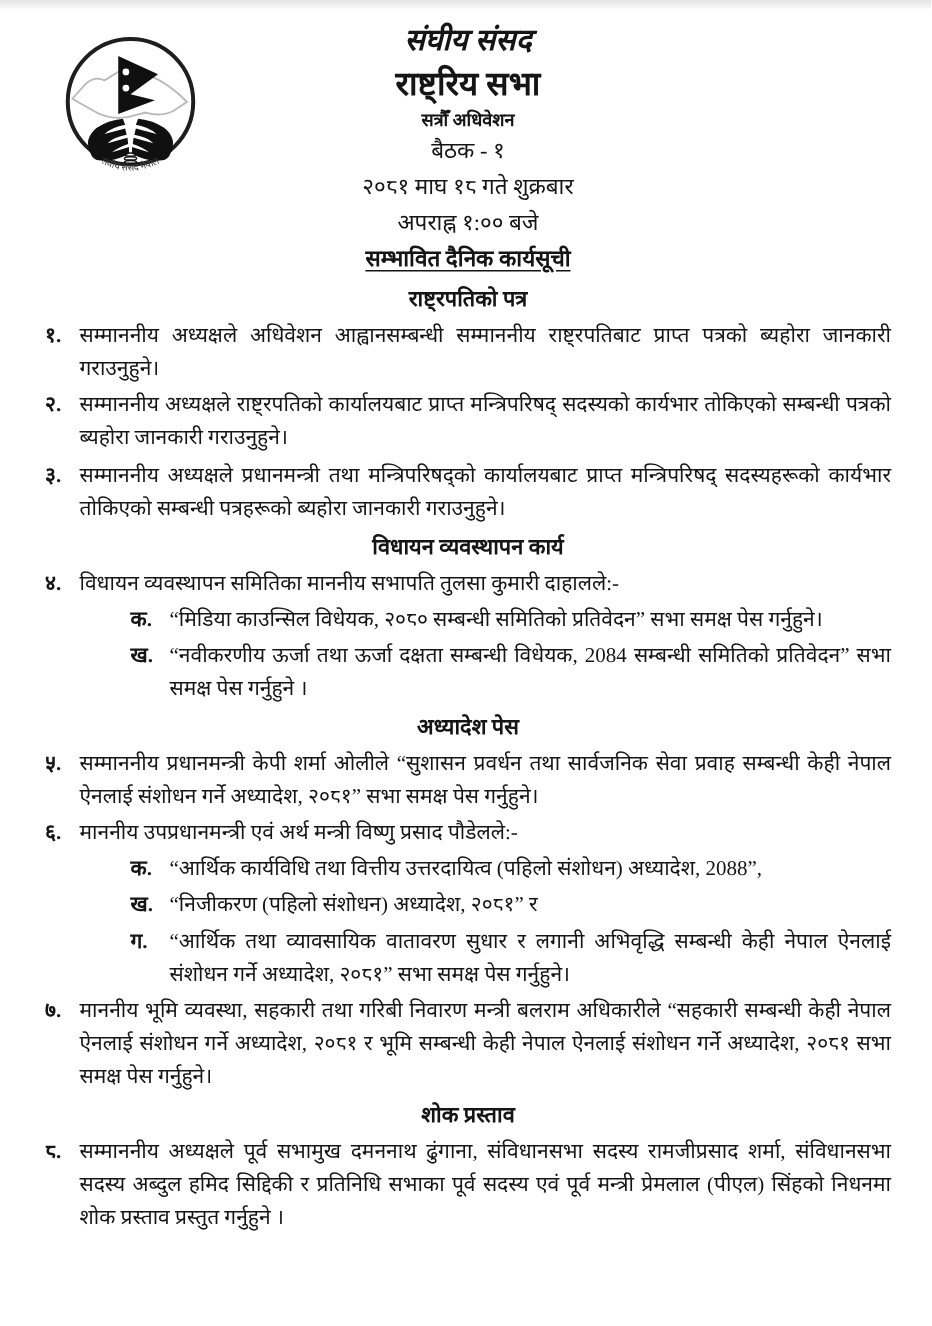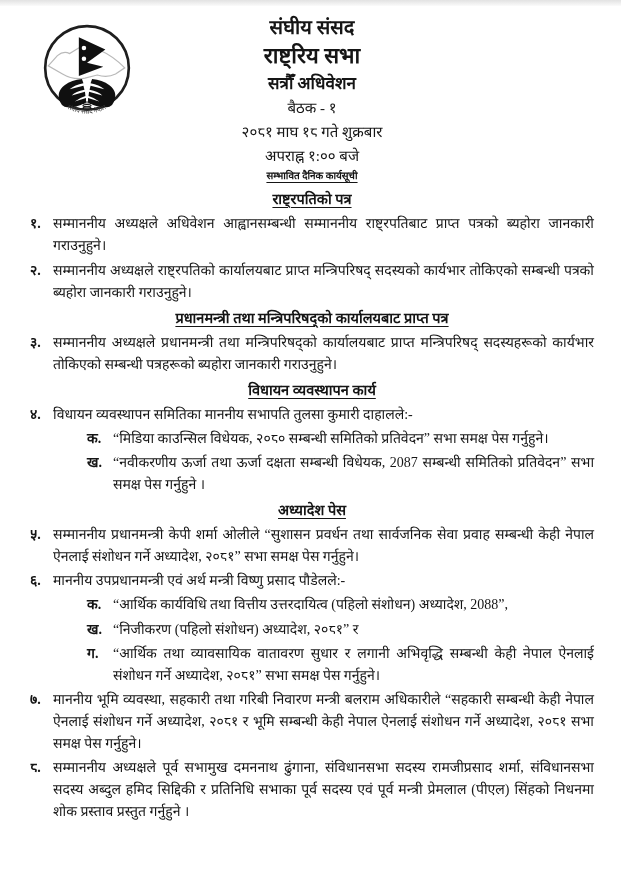--- a/index.html
+++ b/index.html
@@ -8,29 +8,29 @@
     background:#ffffff; color:#151515;
     font-family:"Liberation Serif","DejaVu Serif",serif;
     font-size:14px; line-height:1.58;
     -webkit-font-smoothing:antialiased;
   }
   .top-edge { position:absolute; top:0; left:0; right:0; height:6px;
     background:linear-gradient(#e2e2e2,#fbfbfb); }
   .page { padding:14px 27px 0 30px; position:relative; }
   .emblem { position:absolute; left:36px; top:20px; width:102px; height:108px; }
   .header { text-align:center; }
-  .hl1 { font-size:20px; font-weight:bold; line-height:1.35; }
+  .hl1 { font-size:20px; font-weight:bold; line-height:1.35;font-style:italic; }
   .hl2 { font-size:22px; font-weight:bold; line-height:1.4; }
-  .hl3 { font-size:17px; font-weight:bold; line-height:1.45; }
+  .hl3 { font-size:12px; font-weight:bold; line-height:1.45; }
   .hl4,.hl5,.hl6 { font-size:15px; font-weight:normal; line-height:1.6; }
-  .hl7 { font-size:10px; font-weight:bold; line-height:1.6;
+  .hl7 { font-size:15px; font-weight:bold; line-height:1.6;
     text-decoration:underline; text-underline-offset:3px; }
   .agenda { margin-top:4px; }
   .section-heading { text-align:center; font-weight:bold; font-size:14.5px;
-    text-decoration:underline; text-underline-offset:3px; margin:3px 0 2px; }
+    text-underline-offset:3px; margin:3px 0 2px; }
   .item { display:flex; margin:1px 0 2px; }
   .num { flex:none; width:23px; font-weight:bold; }
   .txt { flex:1; text-align:justify; }
   .txt b { font-weight:normal; }
   .subitem { display:flex; margin:0 0 2px 57px; }
   .letter { flex:none; width:26px; font-weight:bold; }
 </style>
 </head>
 <body>
 
@@ -74,37 +74,36 @@
   <div class="agenda">
       <div class="section-heading">राष्ट्रपतिको पत्र</div>
       <div class="item">
         <span class="num">१.</span>
         <span class="txt"><span>सम्माननीय अध्यक्षले अधिवेशन आह्वानसम्बन्धी सम्माननीय राष्ट्रपतिबाट प्राप्त पत्रको ब्यहोरा जानकारी गराउनुहुने।</span></span>
       </div>
       <div class="item">
         <span class="num">२.</span>
         <span class="txt"><span>सम्माननीय अध्यक्षले राष्ट्रपतिको कार्यालयबाट प्राप्त मन्त्रिपरिषद् सदस्यको कार्यभार तोकिएको सम्बन्धी पत्रको ब्यहोरा जानकारी गराउनुहुने।</span></span>
       </div>
-      <div class="section-heading">प्रधानमन्त्री तथा मन्त्रिपरिषद्को कार्यालयबाट प्राप्त पत्र</div>
       <div class="item">
         <span class="num">३.</span>
         <span class="txt"><span>सम्माननीय अध्यक्षले प्रधानमन्त्री तथा मन्त्रिपरिषद्को कार्यालयबाट प्राप्त मन्त्रिपरिषद् सदस्यहरूको कार्यभार तोकिएको सम्बन्धी पत्रहरूको ब्यहोरा जानकारी गराउनुहुने।</span></span>
       </div>
       <div class="section-heading">विधायन व्यवस्थापन कार्य</div>
       <div class="item">
         <span class="num">४.</span>
         <span class="txt"><span>विधायन व्यवस्थापन समितिका माननीय सभापति तुलसा कुमारी दाहालले:-</span></span>
       </div>
       <div class="subitem">
         <span class="letter">क.</span>
         <span class="txt"><b>“मिडिया काउन्सिल  विधेयक, २०८० सम्बन्धी समितिको प्रतिवेदन”</b><span> सभा समक्ष पेस गर्नुहुने।</span></span>
       </div>
       <div class="subitem">
         <span class="letter">ख.</span>
-        <span class="txt"><b>“नवीकरणीय ऊर्जा तथा ऊर्जा दक्षता सम्बन्धी विधेयक, 2087 सम्बन्धी समितिको प्रतिवेदन”</b><span> सभा समक्ष पेस गर्नुहुने ।</span></span>
+        <span class="txt"><b>“नवीकरणीय ऊर्जा तथा ऊर्जा दक्षता सम्बन्धी विधेयक, 2084 सम्बन्धी समितिको प्रतिवेदन”</b><span> सभा समक्ष पेस गर्नुहुने ।</span></span>
       </div>
       <div class="section-heading">अध्यादेश पेस</div>
       <div class="item">
         <span class="num">५.</span>
         <span class="txt"><span>सम्माननीय प्रधानमन्त्री केपी शर्मा ओलीले </span><b>“सुशासन प्रवर्धन तथा सार्वजनिक सेवा प्रवाह सम्बन्धी केही नेपाल ऐनलाई संशोधन गर्ने अध्यादेश, २०८१”</b><span> सभा समक्ष पेस गर्नुहुने।</span></span>
       </div>
       <div class="item">
         <span class="num">६.</span>
         <span class="txt"><span>माननीय उपप्रधानमन्त्री एवं अर्थ मन्त्री विष्णु प्रसाद पौडेलले:-</span></span>
       </div>
@@ -117,19 +116,20 @@
         <span class="txt"><b>“निजीकरण (पहिलो संशोधन) अध्यादेश, २०८१”</b><span> र</span></span>
       </div>
       <div class="subitem">
         <span class="letter">ग.</span>
         <span class="txt"><b>“आर्थिक तथा व्यावसायिक वातावरण सुधार र लगानी अभिवृद्धि सम्बन्धी केही नेपाल ऐनलाई संशोधन गर्ने अध्यादेश, २०८१”</b><span> सभा समक्ष पेस गर्नुहुने।</span></span>
       </div>
       <div class="item">
         <span class="num">७.</span>
         <span class="txt"><span>माननीय भूमि व्यवस्था, सहकारी तथा गरिबी निवारण मन्त्री बलराम अधिकारीले </span><b>“सहकारी सम्बन्धी केही नेपाल ऐनलाई संशोधन गर्ने अध्यादेश, २०८१ र भूमि सम्बन्धी केही नेपाल ऐनलाई संशोधन गर्ने अध्यादेश, २०८१</b><span>  सभा समक्ष पेस गर्नुहुने।</span></span>
       </div>
+      <div class="section-heading">शोक प्रस्ताव</div>
       <div class="item">
         <span class="num">८.</span>
         <span class="txt"><span>सम्माननीय अध्यक्षले पूर्व सभामुख दमननाथ ढुंगाना, संविधानसभा सदस्य रामजीप्रसाद शर्मा, संविधानसभा सदस्य अब्दुल हमिद सिद्दिकी र प्रतिनिधि सभाका पूर्व सदस्य एवं पूर्व मन्त्री प्रेमलाल (पीएल) सिंहको निधनमा शोक प्रस्ताव प्रस्तुत गर्नुहुने ।</span></span>
       </div>
     </div>
 
 </div>
 
 </body></html>

